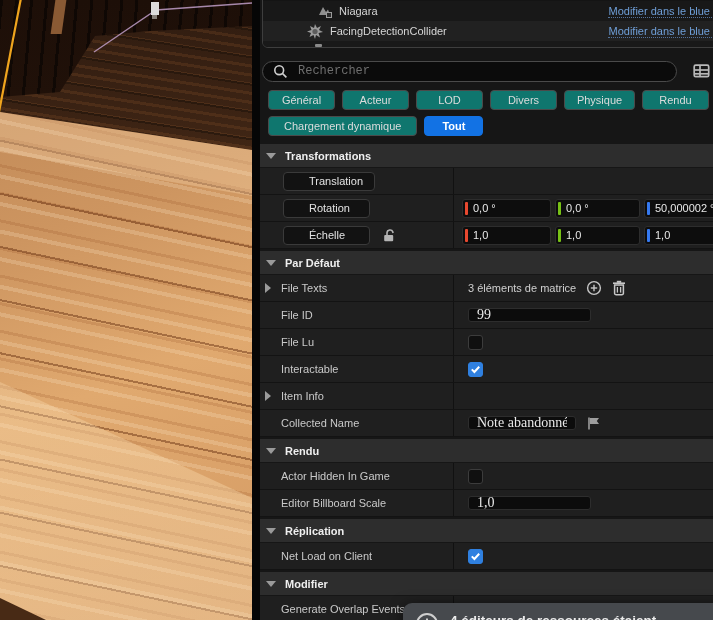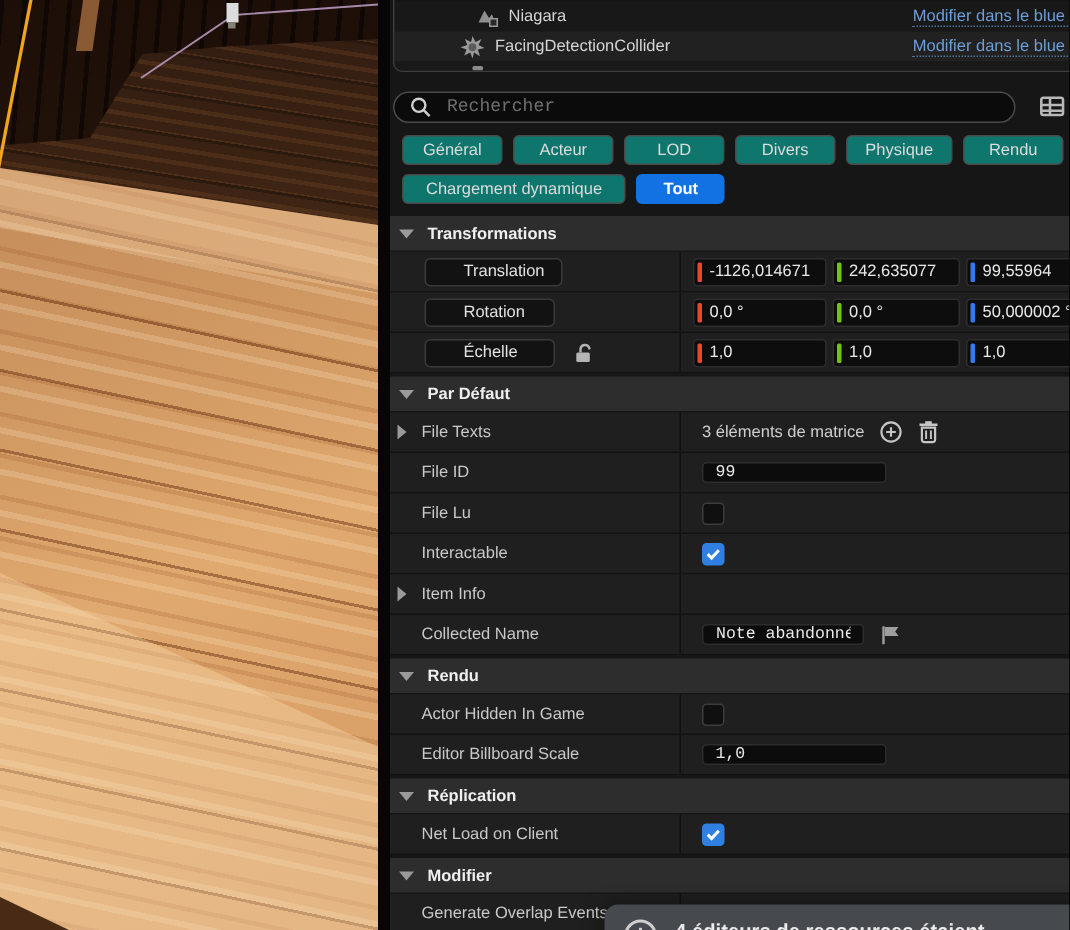--- a/index.html
+++ b/index.html
@@ -104,21 +104,21 @@
   .tfield.ax-z::before{background:#3579f0;}
   .tfield.fx{width:89px;}
   .tfield.fy{width:85px;}
   .tfield.fz{flex:1;margin-right:-2px;border-radius:3px 0 0 3px;}
 
   .cb{width:15px;height:15px;border-radius:3px;background:#101010;border:1px solid #3c3c3c;
       display:flex;align-items:center;justify-content:center;cursor:pointer;flex:0 0 auto;}
   .cb.checked{background:#2f80e0;border-color:#2f80e0;}
 
   .inputfield{height:14px;background:#0c0c0c;border:1px solid #2d2d2d;border-radius:3px;color:#e9e9e9;
-      font-size:11px;padding:0 8px;font-family:Liberation Mono, monospace;outline:none;}
+      font-size:14px;padding:0 8px;font-family:Liberation Serif, serif;outline:none;}
   .inputfield.wide{width:123px;}
   .inputfield.name{width:108px;}
 
   .icon-btn{display:flex;align-items:center;justify-content:center;cursor:pointer;}
 
   
   .toast{position:absolute;left:403px;top:603px;width:340px;height:44px;background:#46494d;
          border-radius:9px;box-shadow:0 2px 14px rgba(0,0,0,.55);display:flex;align-items:flex-start;
          padding:7px 12px;gap:11px;z-index:6;}
   .toast .msg{font-weight:700;font-size:13.5px;color:#ececec;white-space:nowrap;padding-top:3px;}
@@ -216,31 +216,20 @@
         </div>
         <div class="prow">
           <div class="plabel tf">
             <div class="dropbtn w1">
               <span class="lbl">Translation</span>
               <svg width="10" height="7" viewBox="0 0 10 7">
                   <polyline points="1.5,1.5 5,5 8.5,1.5" fill="none" stroke="#cfcfcf" stroke-width="1.6"></polyline>
                 </svg>
             </div>
           </div>
-          <div class="pvalue tfv">
-            <div class="tfield ax-x fx">
-                <span>-1126,014671</span>
-              </div>
-            <div class="tfield ax-y fy">
-                <span>242,635077</span>
-              </div>
-            <div class="tfield ax-z fz">
-                <span>99,55964</span>
-              </div>
-          </div>
         </div>
         <div class="prow">
           <div class="plabel tf">
             <div class="dropbtn w2">
               <span class="lbl">Rotation</span>
               <svg width="10" height="7" viewBox="0 0 10 7">
                   <polyline points="1.5,1.5 5,5 8.5,1.5" fill="none" stroke="#cfcfcf" stroke-width="1.6"></polyline>
                 </svg>
             </div>
           </div>

